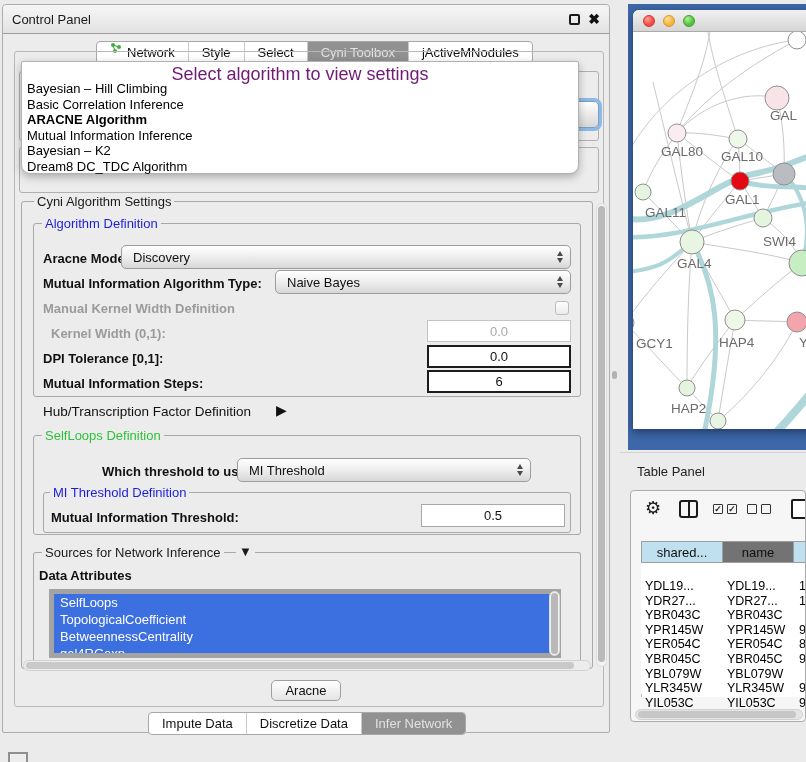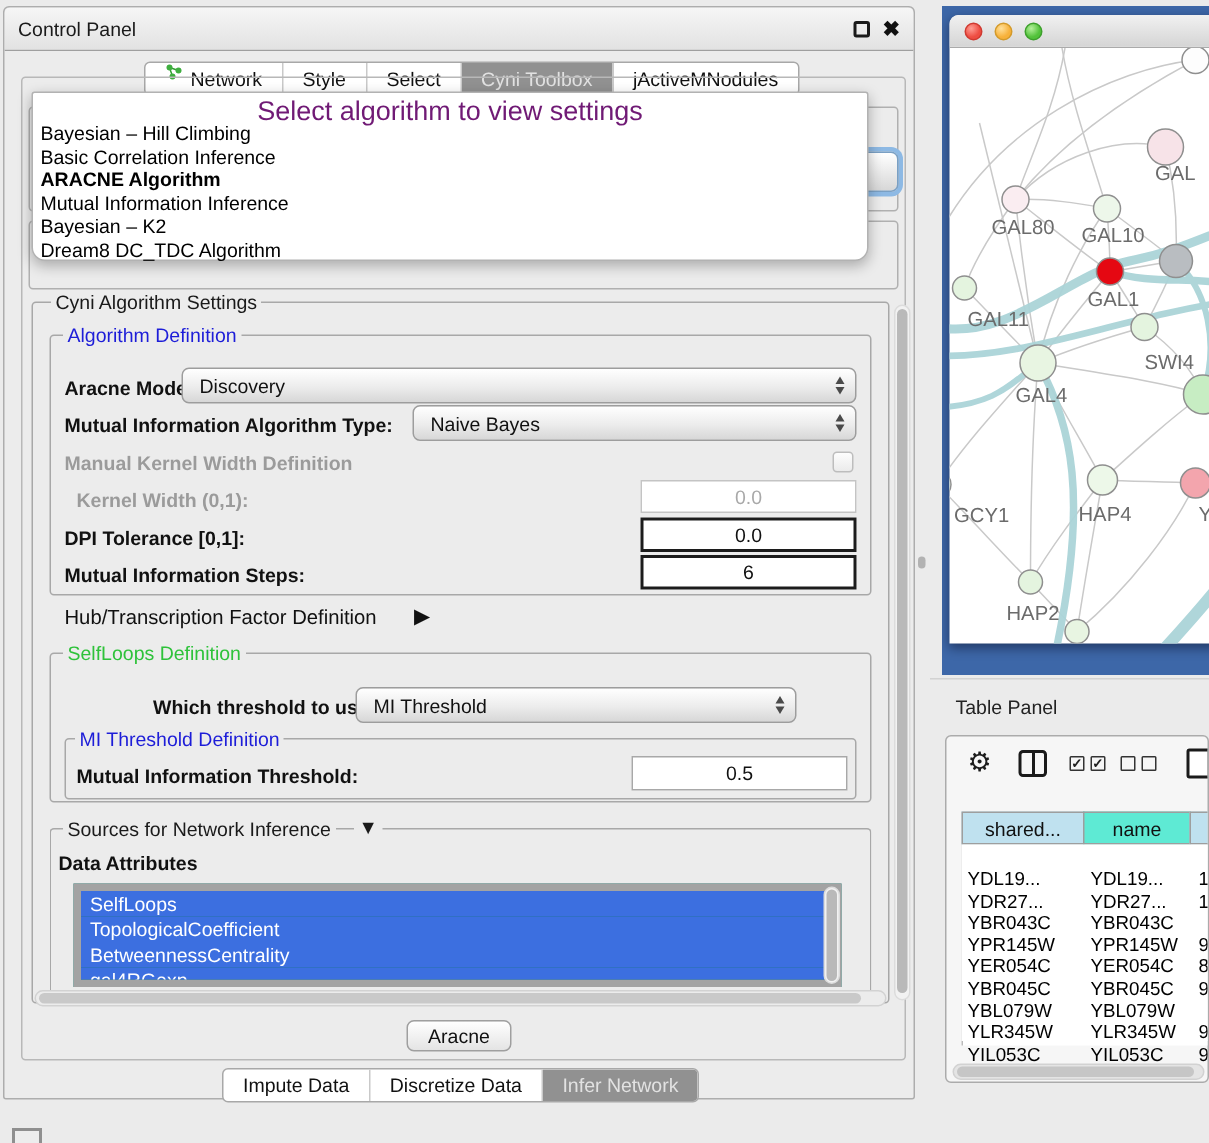--- a/index.html
+++ b/index.html
@@ -115,21 +115,21 @@
   .gear { position:absolute; left:14px; top:7px; font-size:18px; color:#1c1c1c; line-height:20px; }
   .colicon { position:absolute; left:48px; top:9px; width:19px; height:18px;
         border:2px solid #1a1a1a; border-radius:3px; }
   .colicon::after { content:""; position:absolute; left:6.5px; top:0; bottom:0; width:2px; background:#1a1a1a; }
   .cb { position:absolute; width:10px; height:10px; border:1.5px solid #333; border-radius:1px;
         font-size:9px; line-height:9px; text-align:center; color:#222; font-weight:bold; }
   .pageicon { position:absolute; left:160px; top:8px; width:16px; height:20px;
         border:2px solid #1a1a1a; border-radius:2px; background:#fff; }
   .thead { position:absolute; top:50px; height:22px; font-size:13px; color:#111; }
   .th { position:absolute; top:0; height:22px; line-height:22px; text-align:center;
-        border:1px solid #9e9e9e; background:#5eead4; overflow:hidden; white-space:nowrap; }
+        border:1px solid #9e9e9e; background:#737373; overflow:hidden; white-space:nowrap; }
   .th.hl { background:#bfe1ef; }
   .tbody { position:absolute; left:10px; top:72px; width:166px; background:#fff; }
   .trow { position:relative; height:14.6px; line-height:14.6px; font-size:12.5px; color:#000; white-space:nowrap; }
   .td { position:absolute; top:16px; overflow:hidden; }
   .tbl-body-bg { position:absolute; left:10px; top:72px; width:166px; height:134px; background:#fff;
         border-left:1px solid #bbb; }
 
   .splitter-dot { position:absolute; left:612px; top:371px; width:5px; height:8px;
         border-radius:3px; background:#9a9a9a; opacity:.7; }
   .cut-icon { position:absolute; left:8px; top:752px; width:20px; height:14px;

